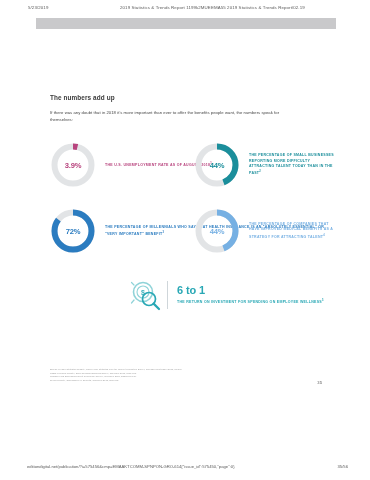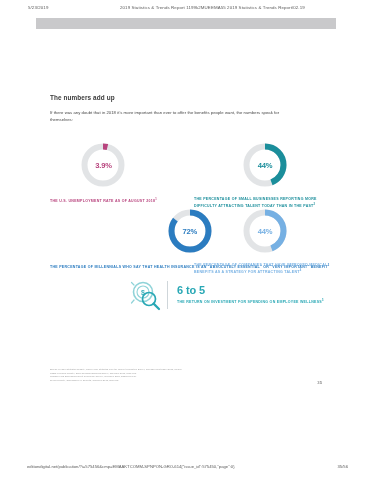--- a/index.html
+++ b/index.html
@@ -45,21 +45,21 @@
     position: absolute; left: 14px; top: 78px;
     font-size: 6.4px; color: #3a3a3a; font-weight: 700; letter-spacing: .1px;
   }
   .sec-intro {
     position: absolute; left: 14px; top: 93px; width: 250px;
     font-size: 4.2px; line-height: 7.2px; color: #444; letter-spacing: .05px;
   }
 
   
   .stat {
-    position: absolute; display: flex; align-items: center; gap: 9px; flex-direction: column;
+    position: absolute; display: flex; align-items: center; gap: 9px;
   }
   .stat.s1 { left: 14px;  top: 126px; }
   .stat.s2 { left: 158px; top: 126px; }
   .stat.s3 { left: 14px;  top: 192px; }
   .stat.s4 { left: 158px; top: 192px; }
 
   .donut { position: relative; width: 46px; height: 46px; flex: 0 0 46px; }
   .donut svg { display: block; width: 46px; height: 46px; }
   .donut .val {
     position: absolute; inset: 0; display: flex;
@@ -171,21 +171,21 @@
             <circle cx="15" cy="14" r="6" fill="none" stroke="#8fd3d8" stroke-width="1.1"></circle>
             <text x="15" y="17" text-anchor="middle" font-size="7" font-family="Liberation Sans, sans-serif" fill="#3fb3bd" font-weight="bold">$</text>
             <circle cx="21" cy="21" r="6.5" fill="none" stroke="#29a8b5" stroke-width="1.7"></circle>
             <line x1="25.6" y1="25.6" x2="31" y2="31" stroke="#29a8b5" stroke-width="2.2" stroke-linecap="round"></line>
             <line x1="6" y1="7" x2="3.5" y2="4.5" stroke="#8fd3d8" stroke-width="1.2" stroke-linecap="round"></line>
             <line x1="6" y1="22" x2="3.5" y2="25" stroke="#8fd3d8" stroke-width="1.2" stroke-linecap="round"></line>
           </svg>
         </div>
         <div class="roi-div"></div>
         <div>
-          <div class="roi-big">6 to 5</div>
+          <div class="roi-big">6 to 1</div>
           <div class="roi-sub"><span>THE RETURN ON INVESTMENT FOR SPENDING ON EMPLOYEE WELLNESS</span><sup>5</sup></div>
         </div>
       </div>
 
       <div class="footnotes">
         <div>Bureau of Labor Statistics website, Labor Force Statistics from the Current Population Survey, accessed September 2018, bls.gov.</div>
         <div>CNBC research website, 2018 Q2 Small Business Survey, accessed 2018, cnbc.com.</div>
         <div>Glassdoor Q3 2015 Employment Confidence Survey, accessed 2018, glassdoor.com.</div>
         <div>SHRM website, 2018 Employee Benefits, accessed 2018, shrm.org.</div>
       </div>

